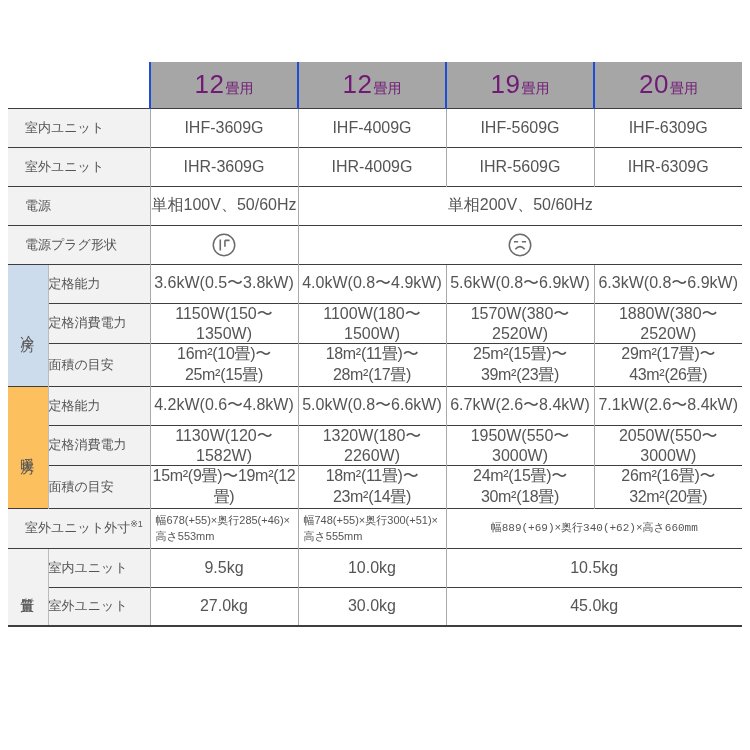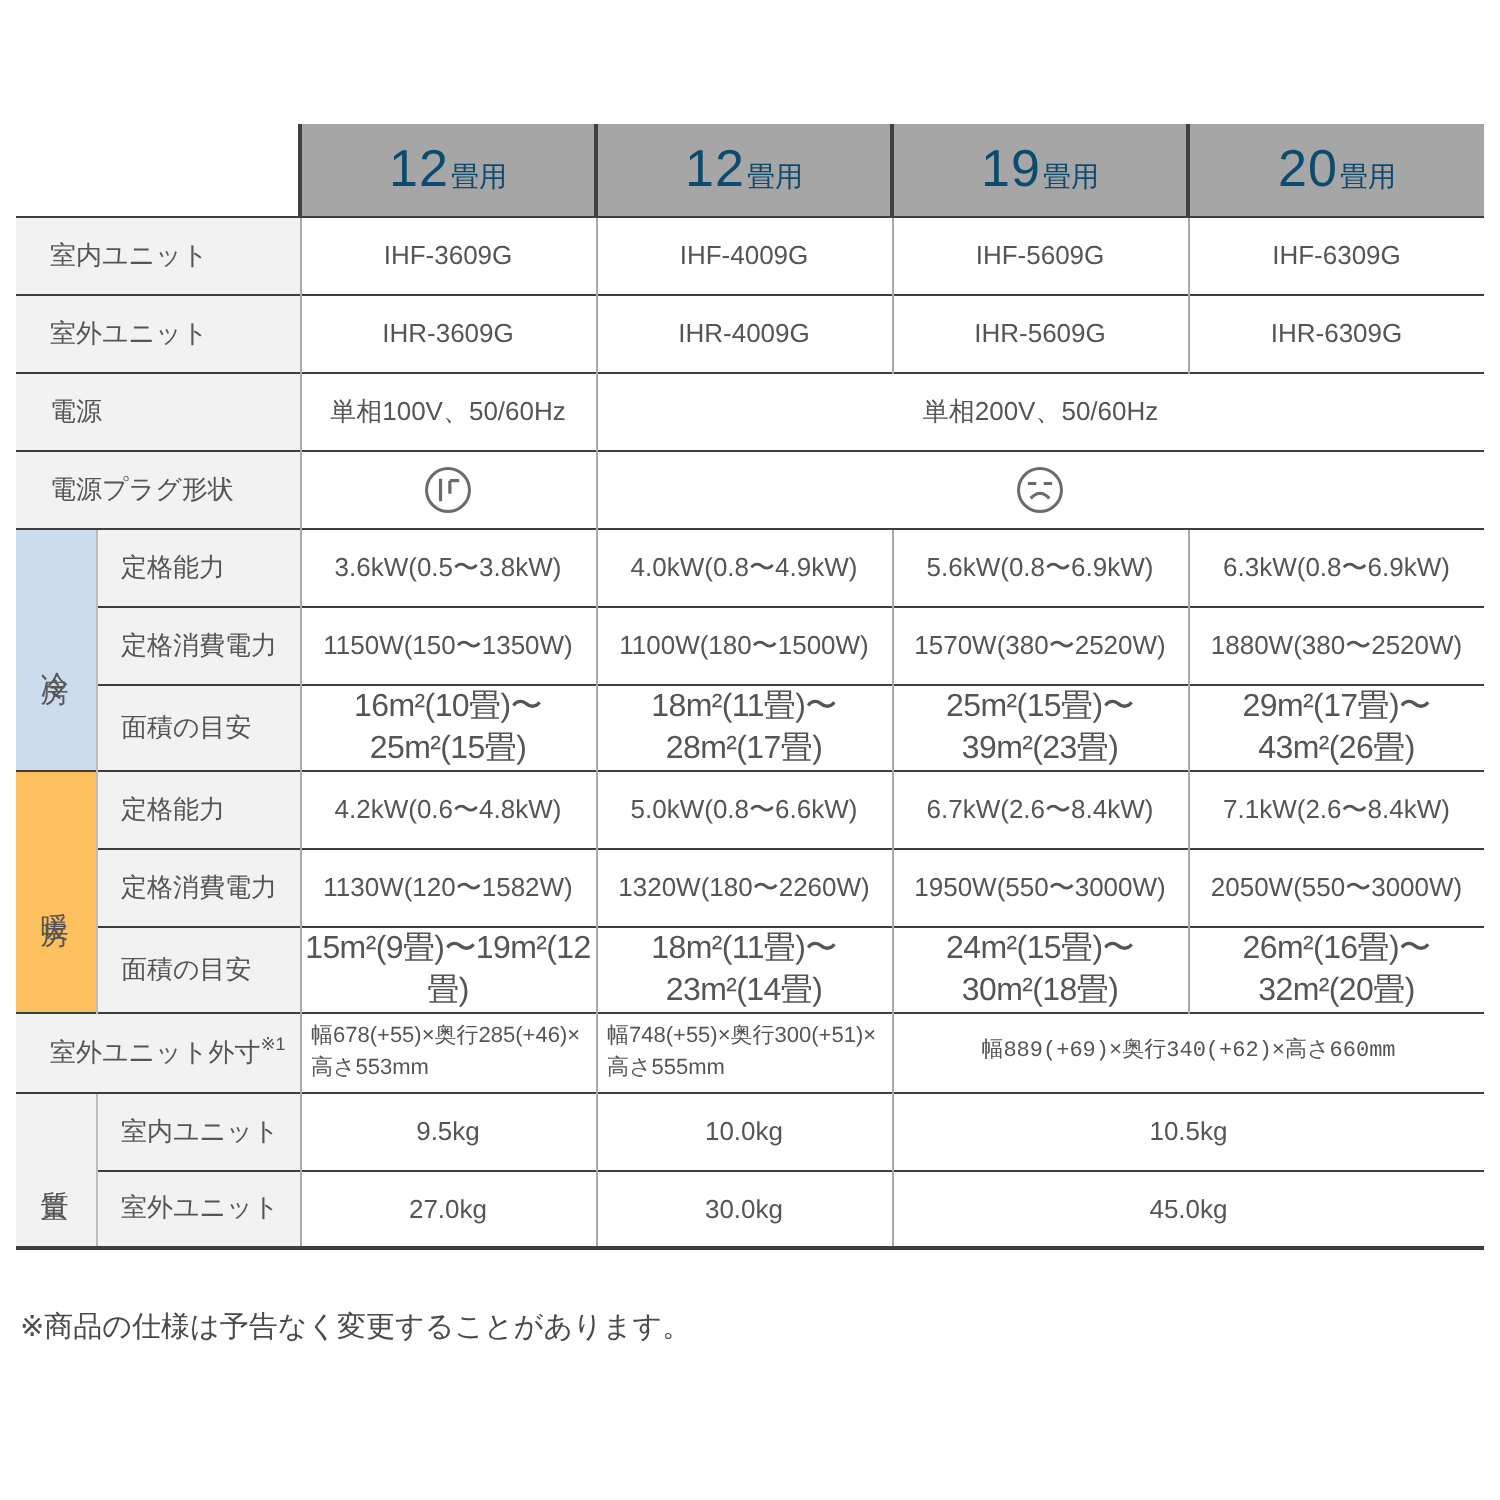--- a/index.html
+++ b/index.html
@@ -18,67 +18,66 @@
     margin-top: 50px;
   }
   col.c-vlbl  { width: 40px; }
   col.c-sublbl{ width: 102px; }
   col.c-data  { width: 148px; }
 
   
   td.corner { background: #ffffff; border: none; }
   th.size-col {
     background: #a6a6a6;
-    color: #0c4a6e;
+    color: #701a75;
     font-weight: normal;
     height: 46px;
     text-align: center;
     vertical-align: middle;
-    border-left: 2px solid #404040;
+    border-left: 2px solid #1d4ed8;
   }
   th.size-col .num   { font-size: 26px; letter-spacing: 0.5px; }
   th.size-col .sufx  { font-size: 14px; margin-left: 1px; }
 
   
   tbody td { border-top: 1px solid #3e3e3e; height: 39px; vertical-align: middle; }
   tr.last-row td { border-bottom: 2px solid #3e3e3e; }
 
   td.lbl {
     background: #f2f2f2;
     font-size: 13px;
     text-align: left;
     padding-left: 17px;
     color: #555;
   }
   td.sublbl {
     background: #f2f2f2;
     font-size: 13px;
     text-align: left;
-    padding-left: 12px;
     color: #555;
     border-left: 1px solid #bcbcbc;
   }
   td.vlbl {
     text-align: center;
     font-size: 14px;
     color: #555;
   }
   td.vlbl span {
     writing-mode: vertical-rl;
     text-orientation: upright;
     letter-spacing: 3px;
     display: inline-block;
   }
   td.vlbl.cool { background: #cddcec; }
   td.vlbl.heat { background: #fdc05e; }
   td.vlbl.mass { background: #f2f2f2; }
 
   td.val {
     background: #ffffff;
-    font-size: 13px;
+    font-size: 16px;
     text-align: center;
     color: #555;
     border-left: 1px solid #a9a9a9;
   }
   td.val.area { font-size: 16px; letter-spacing: -0.3px; }
   td.val.dims {
     font-size: 11px;
     text-align: left;
     padding: 3px 5px;
     line-height: 1.5;
@@ -234,16 +233,15 @@
       <tr class="last-row">
         <td class="sublbl">室外ユニット</td>
         <td class="val">27.0kg</td>
         <td class="val">30.0kg</td>
         <td class="val" colspan="2">45.0kg</td>
       </tr>
     </tbody>
   </table>
 
   <div class="notes">
-    <p>※商品の仕様は予告なく変更することがあります。</p>
   </div>
 
 </div>
 
 </body></html>

